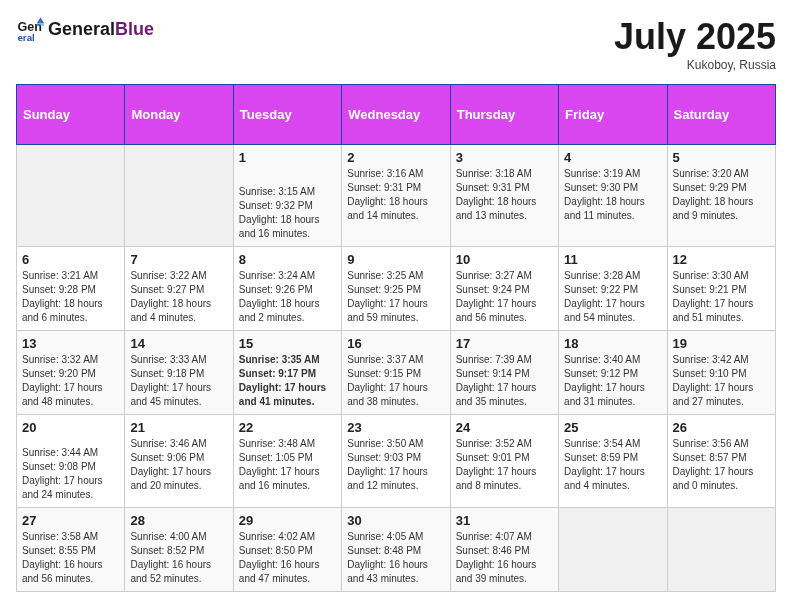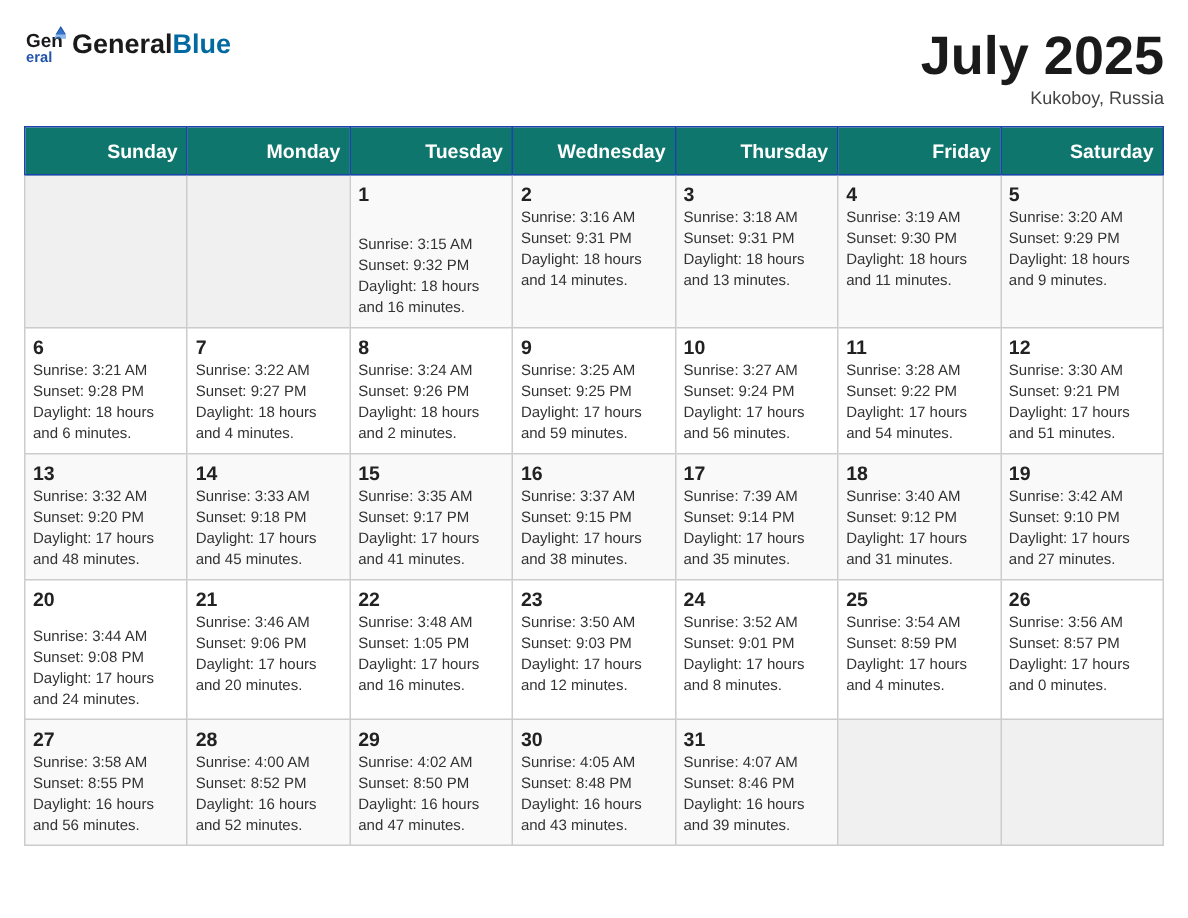--- a/index.html
+++ b/index.html
@@ -36,24 +36,24 @@
     .calendar-subtitle {
       font-size: 12px;
       color: #444;
     }
     table {
       width: 100%;
       border-collapse: collapse;
       table-layout: fixed;
     }
     thead tr th {
-      background-color: #0f766e;
+      background-color: #d946ef;
       color: #fff;
-      text-align: right;
-      padding: 8px 6px;
+      text-align: left;
+      padding: 22px 6px;
       font-size: 13px;
       font-weight: bold;
       border: 1px solid #1a44aa;
     }
     tbody tr td {
       border: 1px solid #ccc;
       vertical-align: top;
       padding: 5px 5px;
       font-size: 10.5px;
       color: #222;
@@ -84,21 +84,21 @@
 <div class="header-row">
   <div class="logo">
     <svg class="logo-icon" viewBox="0 0 40 40">
       <text x="2" y="22" font-size="18" font-weight="bold" fill="#1a1a1a">Gen</text>
       <text x="2" y="36" font-size="14" font-weight="bold" fill="#2255aa">eral</text>
       <polygon points="30,10 40,10 35,2" fill="#2255aa"></polygon>
       <polygon points="28,14 42,14 35,4" fill="#4488dd" opacity="0.6"></polygon>
     </svg>
     <div>
       <div style="font-size:18px;font-weight:bold;color:#1a1a1a;line-height:1.1;">
-        <span style="color:#1a1a1a">General</span><span style="color:#0369a1">Blue</span>
+        <span style="color:#1a1a1a">General</span><span style="color:#701a75">Blue</span>
       </div>
     </div>
   </div>
   <div class="title-block">
     <div class="calendar-title">July 2025</div>
     <div class="calendar-subtitle">Kukoboy, Russia</div>
   </div>
 </div>
 
 <table>
@@ -200,21 +200,21 @@
 Daylight: 17 hours and 48 minutes.</div>
         </td>
         <td>
           <span class="day-num">14</span>
           <div class="day-detail" style="white-space: pre-line;">Sunrise: 3:33 AM
 Sunset: 9:18 PM
 Daylight: 17 hours and 45 minutes.</div>
         </td>
         <td>
           <span class="day-num">15</span>
-          <div class="day-detail" style="white-space: pre-line;">Sunrise: 3:35 AM
+          <div class="day-detail" style="white-space: pre-line; font-weight: bold;">Sunrise: 3:35 AM
 Sunset: 9:17 PM
 Daylight: 17 hours and 41 minutes.</div>
         </td>
         <td>
           <span class="day-num">16</span>
           <div class="day-detail" style="white-space: pre-line;">Sunrise: 3:37 AM
 Sunset: 9:15 PM
 Daylight: 17 hours and 38 minutes.</div>
         </td>
         <td>

